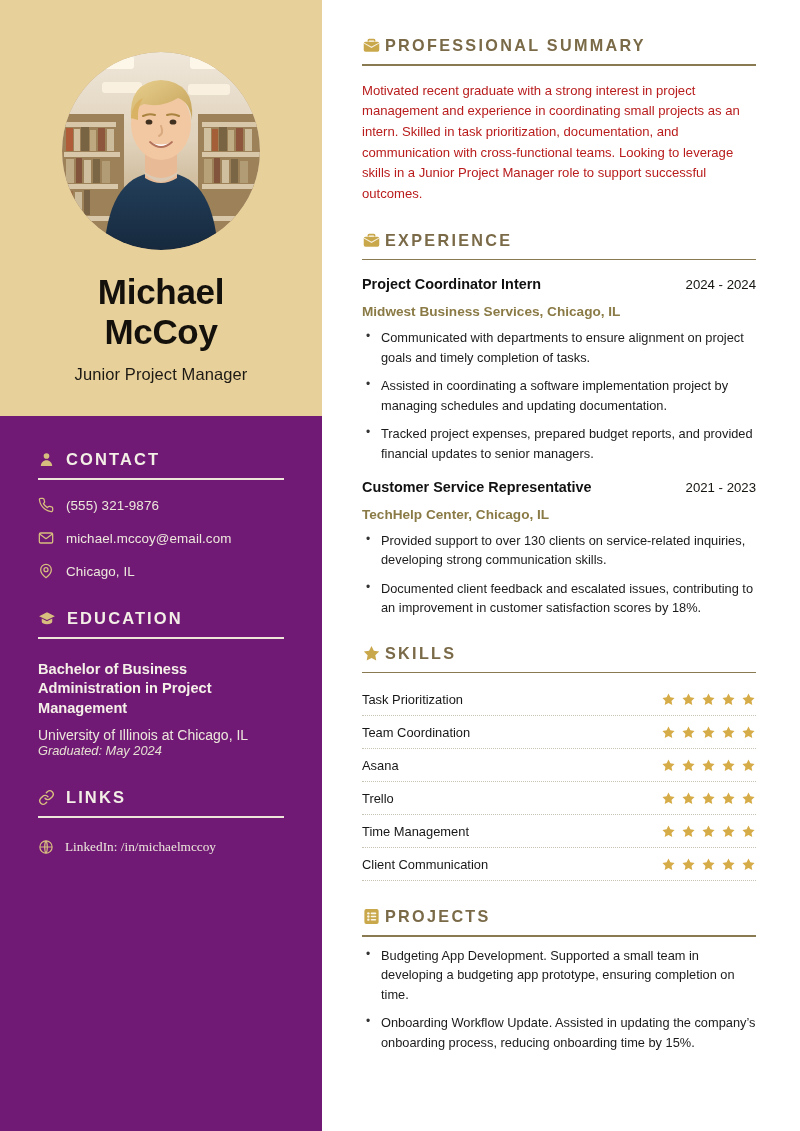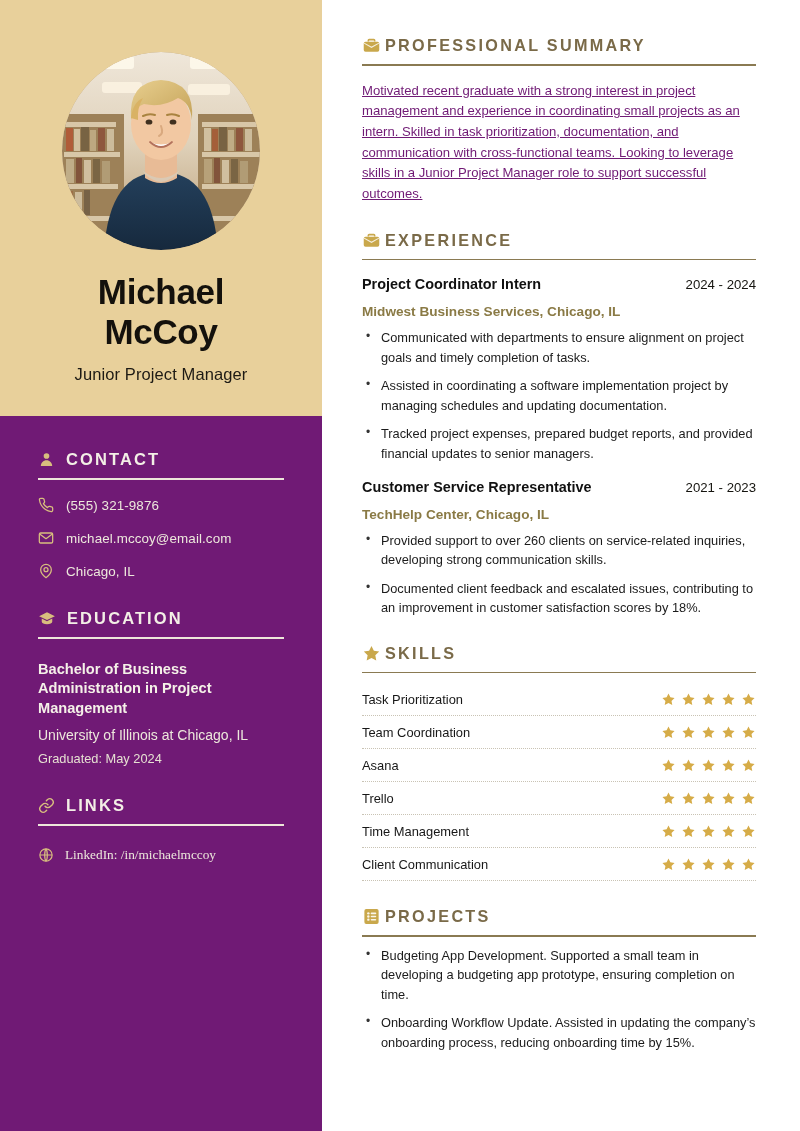--- a/index.html
+++ b/index.html
@@ -43,36 +43,36 @@
     letter-spacing: 2.1px; text-transform: uppercase;
   }
   .side-rule { height: 2px; background: #EDE7DA; margin-top: 9px; width: 246px; }
 
   .c-row { display: flex; align-items: center; gap: 12px; margin-top: 17px; }
   .c-row:first-of-type { margin-top: 22px; }
   .c-txt { color: #EDE8DC; font-size: 13.4px; letter-spacing: 0.1px; }
 
   .edu-deg { color: #F5F1E8; font-size: 14.6px; font-weight: 700; line-height: 1.33; margin-top: 21px; max-width: 232px; }
   .edu-sch { color: #EDE8DC; font-size: 14px; margin-top: 9px; }
-  .edu-date { color: #E6E0D2; font-size: 12.8px; margin-top: 8px; }
+  .edu-date { color: #E6E0D2; font-size: 12.8px; font-style: italic; }
 
   .link-row { display: flex; align-items: center; gap: 11px; margin-top: 21px; font-family: Liberation Serif, serif; }
   .link-txt { color: #EDE8DC; font-size: 13.3px; }
 
   
   .main { flex: 1; padding: 36px 44px 0 40px; background: #fff; }
   .sec { margin-bottom: 26px; }
   .sec-head { display: flex; align-items: center; gap: 4px; }
   .sec-ttl {
     color: #7A6A48; font-size: 16.2px; font-weight: 700;
     letter-spacing: 2.3px; text-transform: uppercase;
   }
   .sec-rule { height: 1.6px; background: #8a7a52; margin-top: 9px; }
 
-  .summary { color: #701a75; font-size: 13.1px; line-height: 1.58; margin-top: 15px; text-decoration: underline; }
+  .summary { color: #b91c1c; font-size: 13.1px; line-height: 1.58; margin-top: 15px; }
 
   .job { margin-top: 16px; }
   .job-top { display: flex; justify-content: space-between; align-items: baseline; gap: 0; }
   .job-title { color: #111; font-size: 14.4px; font-weight: 700; }
   .job-date { color: #15140f; font-size: 13.2px; white-space: nowrap; }
   .job-co { color: #8A7A45; font-size: 13.6px; font-weight: 700; margin-top: 12px; }
   ul.bul { list-style: none; margin-top: 9px; }
   ul.bul li {
     position: relative; padding-left: 19px; margin-bottom: 9px;
     color: #1b1b1b; font-size: 12.8px; line-height: 1.52;
@@ -331,21 +331,21 @@
         </ul>
       </div>
 
       <div class="job">
         <div class="job-top">
           <span class="job-title">Customer Service Representative</span>
           <span class="job-date">2021 - 2023</span>
         </div>
         <div class="job-co">TechHelp Center, Chicago, IL</div>
         <ul class="bul">
-          <li>Provided support to over 260 clients on service-related inquiries, developing strong communication skills.</li>
+          <li>Provided support to over 130 clients on service-related inquiries, developing strong communication skills.</li>
           <li>Documented client feedback and escalated issues, contributing to an improvement in customer satisfaction scores by 18%.</li>
         </ul>
       </div>
     </section>
 
     <section class="sec">
       <div class="sec-head">
         <span>
           <svg width="19" height="19" viewBox="0 0 24 24" fill="#C9A84C">
             <path d="M12 2.4l3 6.1 6.7 1-4.9 4.7 1.2 6.7L12 17.7 5.9 20.9l1.2-6.7L2.3 9.5l6.7-1z"></path>

